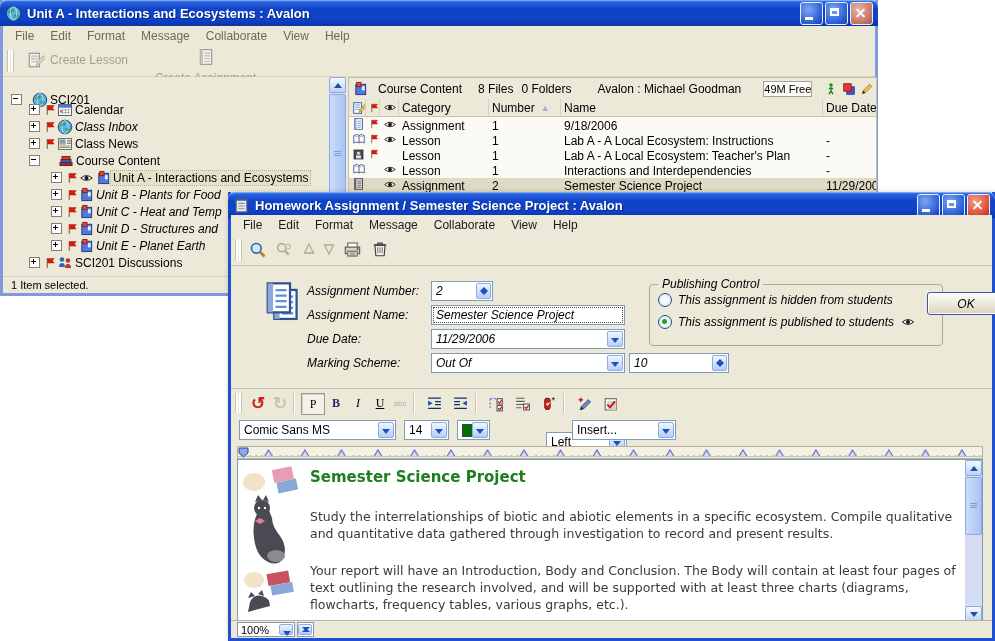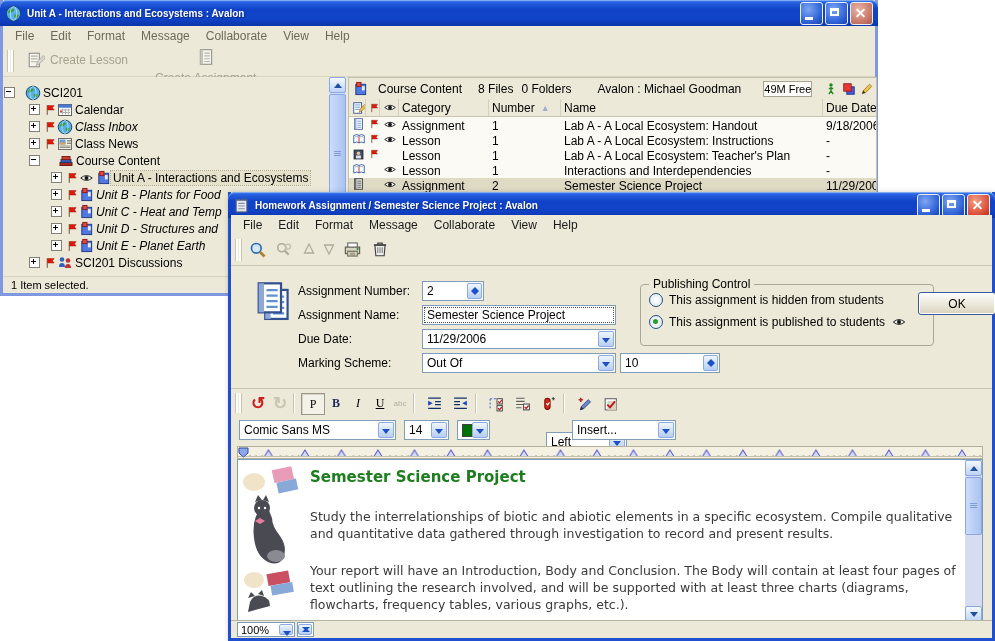--- a/index.html
+++ b/index.html
@@ -4,21 +4,21 @@
 <style>
   html,body{margin:0;padding:0;background:#fff;}
   #stage{position:relative;width:995px;height:641px;overflow:hidden;background:#fff;
          font-family:"Liberation Sans",sans-serif;font-size:12px;color:#000;}
   .win{position:absolute;box-sizing:border-box;}
   
   .tbar{position:absolute;left:0;right:0;top:0;height:26px;border-radius:7px 7px 0 0;
         display:flex;align-items:center;padding:0 5px;gap:5px;
         background:linear-gradient(180deg,#5A96F0 0%,#2964E0 8%,#1143C8 35%,#1143C8 72%,#0B34A8 100%);
         box-shadow:inset 0 1px 0 #7FA8F4;}
-  .tbar .ttext{color:#fff;font-weight:bold;font-size:10px;text-shadow:1px 1px 1px #0A2A80;
+  .tbar .ttext{color:#fff;font-weight:bold;font-size:13px;text-shadow:1px 1px 1px #0A2A80;
         white-space:nowrap;overflow:hidden;flex:1;}
   .wbtns{display:flex;gap:2px;}
   .wbtn{width:21px;height:21px;border:1px solid #E8F0FC;border-radius:3px;position:relative;}
   .b-blue{background:radial-gradient(circle at 35% 30%,#7DA6F2,#2E62D8 65%,#1A3FA8);}
   .b-closeA{background:radial-gradient(circle at 35% 30%,#F0A088,#DD5038 65%,#B03020);}
   .b-closeI{background:radial-gradient(circle at 35% 30%,#E8B4A4,#C87868 65%,#A85848);}
   .g-min{position:absolute;left:4px;bottom:4px;width:8px;height:3px;background:#fff;}
   .g-max{position:absolute;left:4px;top:5px;width:9px;height:8px;border:2px solid #fff;border-top-width:3px;box-sizing:border-box;}
   .g-x1,.g-x2{position:absolute;left:4px;top:9px;width:11px;height:2px;background:#fff;}
   .g-x1{transform:rotate(45deg);} .g-x2{transform:rotate(-45deg);}
@@ -329,21 +329,21 @@
       </span>
       <span class="tbtn" style="left:152px;top:2px;flex-direction:column;">
         <span class="ic gray"><svg width="18" height="18">
               <use href="#sy-note"></use>
             </svg></span>
         <span>Create Assignment</span>
       </span>
     </div>
 
     <div class="treepanel" style="left:0;top:77px;width:328px;height:199px;">
-      <div class="trow" style="top:7px;padding-left:1px;">
+      <div class="trow" style="top:14px;padding-left:8px;">
         <span class="pm minus"></span>
         <span class="ic" style="margin-left:10px;"><svg width="16" height="16">
               <use href="#sy-globe"></use>
             </svg></span>
         <span class="tlab">SCI201</span>
       </div>
       <div class="trow" style="top:24px;padding-left:26px;">
         <span class="pm plus"></span>
         <span class="ic" style="margin-left:4px;"><svg width="13" height="14">
               <use href="#sy-flag"></use>
@@ -511,21 +511,20 @@
                 <use href="#sy-note"></use>
               </svg></span></div>
         <div><span class="ic"><svg width="11" height="12">
                 <use href="#sy-flag"></use>
               </svg></span></div>
         <div><span class="ic"><svg width="14" height="13">
                 <use href="#sy-eye"></use>
               </svg></span></div>
         <div>Assignment</div>
         <div>1</div>
-        <div>Lab A - A Local Ecosystem: Handout</div>
         <div>9/18/2006</div>
       </div>
       <div class="lrow" style="top:55px;">
         <div><span class="ic"><svg width="14" height="14">
                 <use href="#sy-lesson"></use>
               </svg></span></div>
         <div><span class="ic"><svg width="11" height="12">
                 <use href="#sy-flag"></use>
               </svg></span></div>
         <div><span class="ic"><svg width="14" height="13">
@@ -628,21 +627,21 @@
             <use href="#sy-tridn"></use>
           </svg></span>
       <span class="ic" style="position:absolute;left:112px;top:5px;"><svg width="19" height="19">
             <use href="#sy-printer"></use>
           </svg></span>
       <span class="ic" style="position:absolute;left:140px;top:5px;"><svg width="18" height="18">
             <use href="#sy-trash"></use>
           </svg></span>
     </div>
 
-    <div style="position:absolute;left:7px;top:74px;right:0;height:122px;">
+    <div style="position:absolute;left:16px;top:74px;right:0;height:122px;font-style:italic;">
       <span class="ic" style="position:absolute;left:14px;top:14px;">
         <svg width="42" height="42" viewBox="0 0 16 16">
             <use href="#sy-note" transform="translate(2.5,2.5) scale(.85)"></use>
             <use href="#sy-note" transform="translate(0,0) scale(.85)"></use>
           </svg>
       </span>
 
       <span class="flabel" style="left:60px;top:18px;">Assignment Number:</span>
       <span class="field" style="left:184px;top:15px;width:62px;">
         <span>2</span>

